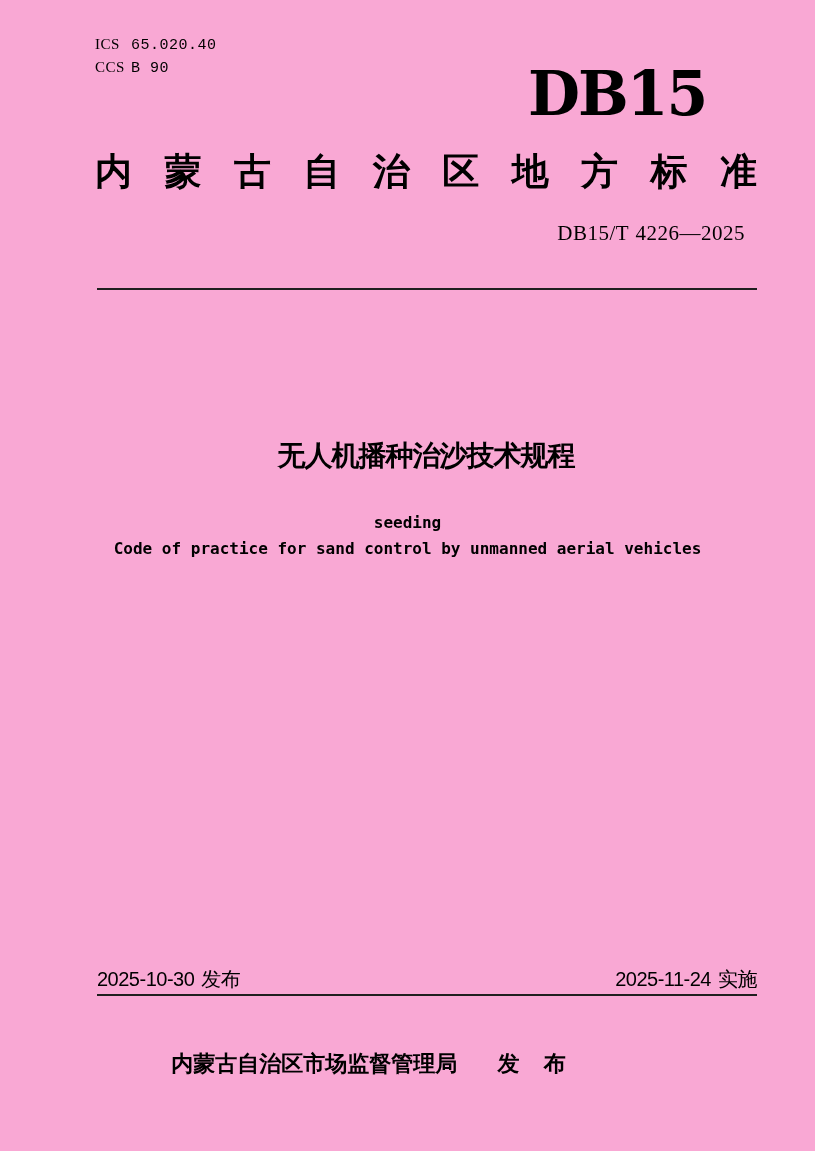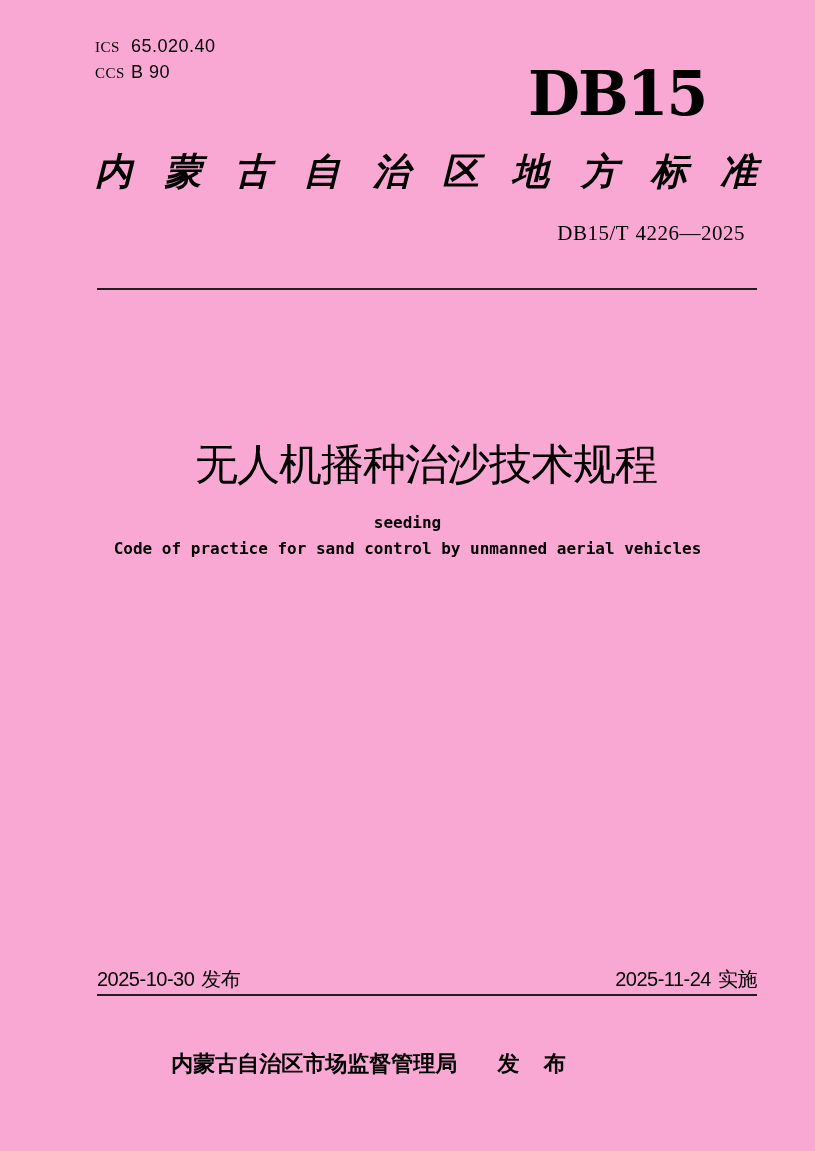--- a/index.html
+++ b/index.html
@@ -25,22 +25,22 @@
     align-items: baseline;
     margin-bottom: 5px;
   }
   .code-label {
     font-family: "Liberation Serif", serif;
     font-size: 15px;
     letter-spacing: 0.5px;
     width: 36px;
   }
   .code-value {
-    font-family: Liberation Sans, sans-serif;
-    font-size: 18px;
+    font-family: Liberation Mono, monospace;
+    font-size: 15px;
     letter-spacing: 0.5px;
   }
   
   .logo {
     position: absolute;
     left: 528px;
     top: 64px;
     font-family: "DejaVu Serif", serif;
     font-weight: 900;
     font-size: 60px;
@@ -52,21 +52,20 @@
   .category {
     position: absolute;
     left: 95px;
     top: 150px;
     width: 662px;
     font-size: 37px;
     font-weight: 600;
     line-height: 1.2;
     text-align: justify;
     text-align-last: justify;
-    font-style: italic;
   }
   
   .std-number {
     position: absolute;
     left: 95px;
     top: 221px;
     width: 650px;
     text-align: right;
     font-size: 21px;
     letter-spacing: 0.5px;
@@ -78,22 +77,22 @@
   .rule { position: absolute; left: 97px; width: 660px; height: 2px; }
   .rule-top { top: 288px; }
   .rule-bottom { top: 994px; }
   
   .title-zh {
     position: absolute;
     left: 95px;
     top: 438px;
     width: 662px;
     text-align: center;
-    font-size: 43px;
-    font-weight: 400;
+    font-size: 28px;
+    font-weight: 700;
     letter-spacing: -1px;
     line-height: 1.25;
   }
   
   .title-en {
     position: absolute;
     left: 0;
     top: 510px;
     width: 815px;
     text-align: center;

